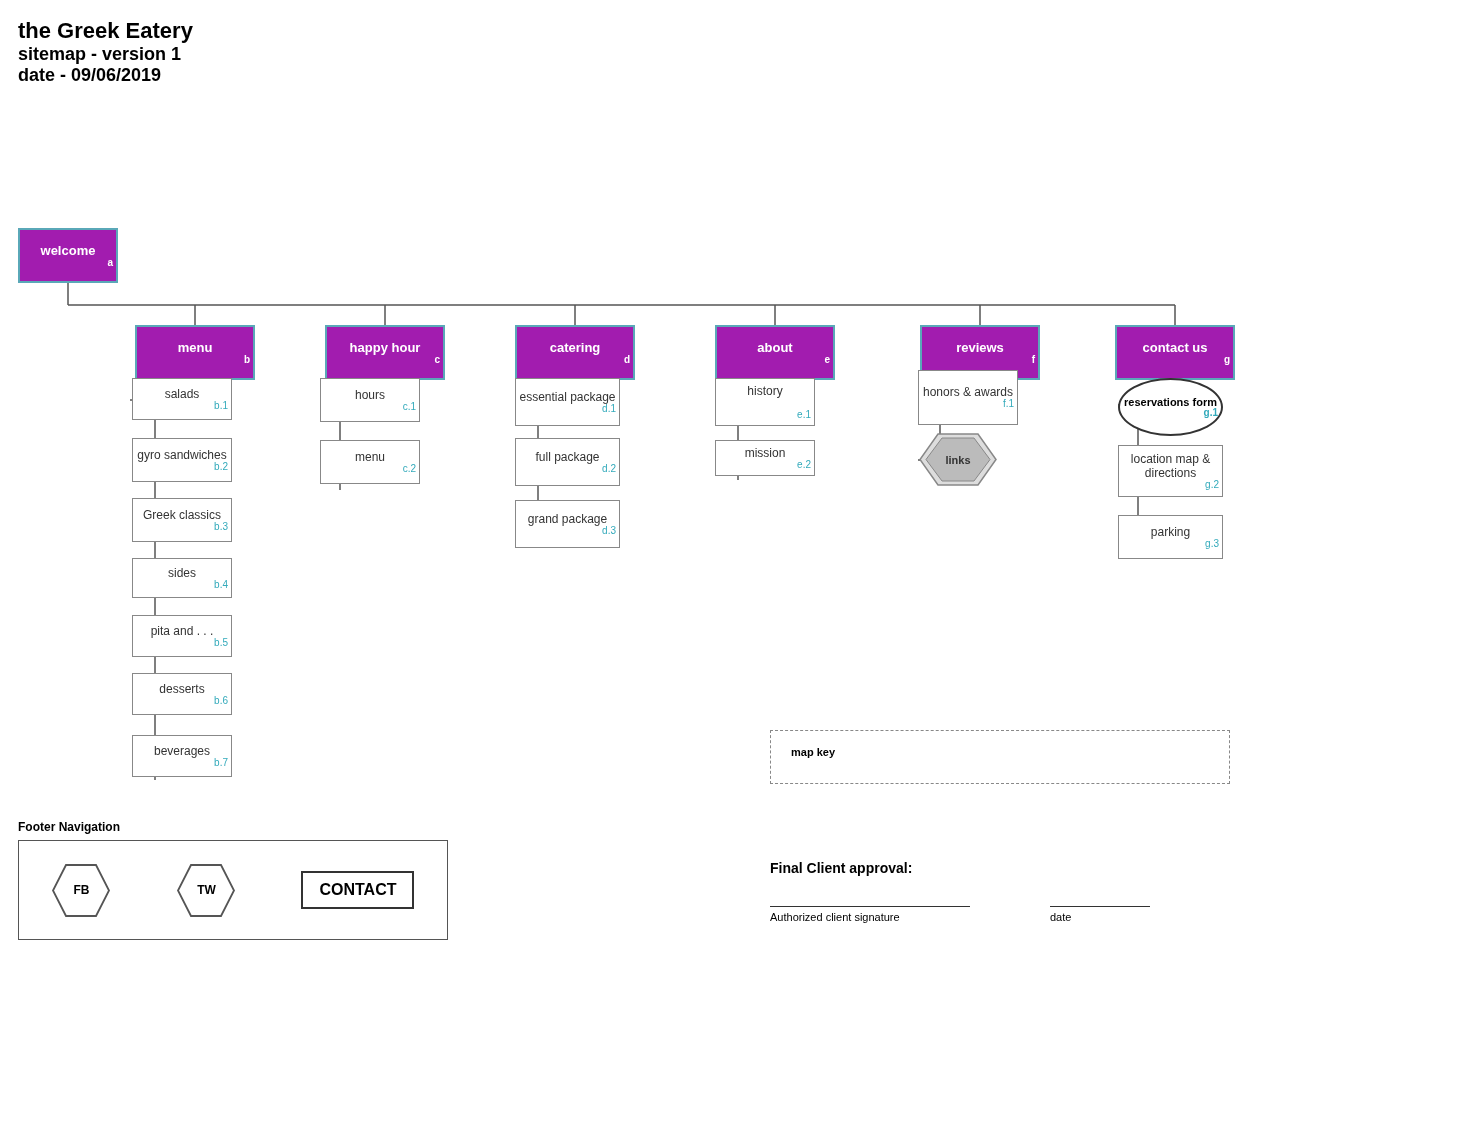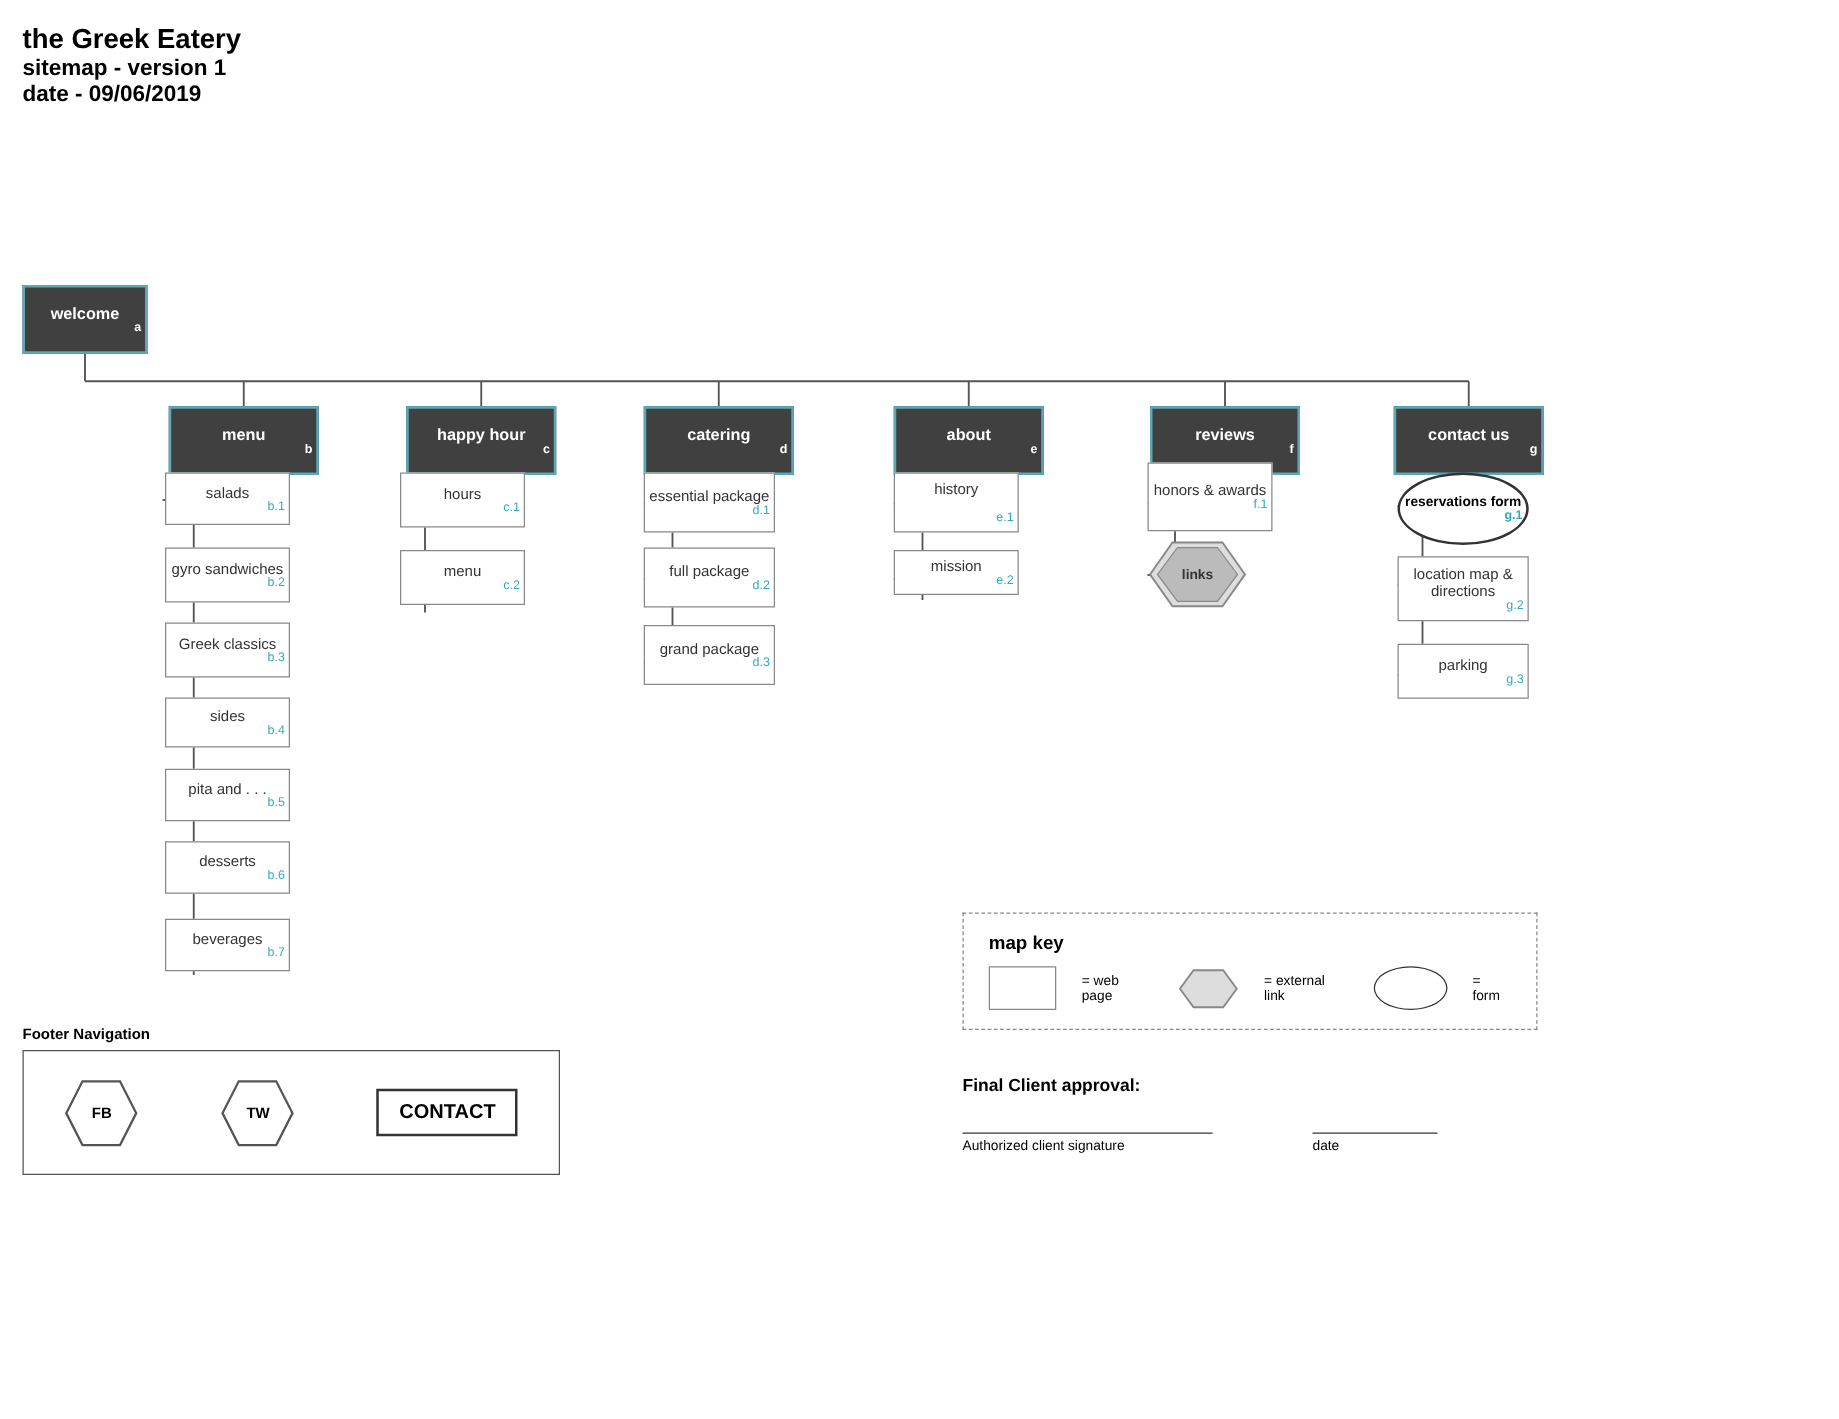--- a/index.html
+++ b/index.html
@@ -24,21 +24,21 @@
       font-family: 'Arial Black', sans-serif;
     }
     .header p {
       font-size: 18px;
       font-weight: 900;
       font-family: 'Arial Black', sans-serif;
     }
 
     
     .node-blue {
-      background-color: #404040;
+      background-color: #a21caf;
       border: 2px solid #5aa8b8;
       color: #fff;
       font-weight: bold;
       font-size: 13px;
       text-align: center;
       position: absolute;
       display: flex;
       flex-direction: column;
       align-items: center;
       justify-content: center;
@@ -119,21 +119,21 @@
     
     .map-key {
       position: absolute;
       top: 730px;
       left: 770px;
       border: 1.5px dashed #888;
       padding: 15px 20px;
       width: 460px;
     }
     .map-key-title {
-      font-size: 15px;
+      font-size: 11px;
       font-weight: bold;
       margin-bottom: 10px;
     }
     .map-key-items {
       display: flex;
       align-items: center;
       gap: 20px;
       font-size: 11px;
     }
     .key-rect {
@@ -412,30 +412,20 @@
   <span class="node-id">g.2</span>
 </div>
 
 <div class="node-white" style="left:1118px; top:515px; width:105px; height:44px;">
   <span>parking</span>
   <span class="node-id">g.3</span>
 </div>
 
 <div class="map-key">
   <div class="map-key-title">map key</div>
-  <div class="map-key-items">
-    <span class="key-rect"></span>
-    <span>= web page</span>
-    <svg width="50" height="34" viewBox="0 0 50 34">
-      <polygon points="13,2 37,2 48,17 37,32 13,32 2,17" fill="#ddd" stroke="#888" stroke-width="1.5"></polygon>
-    </svg>
-    <span>= external link</span>
-    <span class="key-oval"></span>
-    <span>= form</span>
-  </div>
 </div>
 
 <div class="footer-nav">
   <div class="footer-nav-title">Footer Navigation</div>
   <div class="footer-nav-box">
 
     <div style="position:relative; width:60px; height:55px; display:flex; align-items:center; justify-content:center;">
       <svg width="60" height="55" viewBox="0 0 60 55" style="position:absolute;">
         <polygon points="15,2 45,2 58,27.5 45,53 15,53 2,27.5" fill="#fff" stroke="#555" stroke-width="1.8"></polygon>
       </svg>

